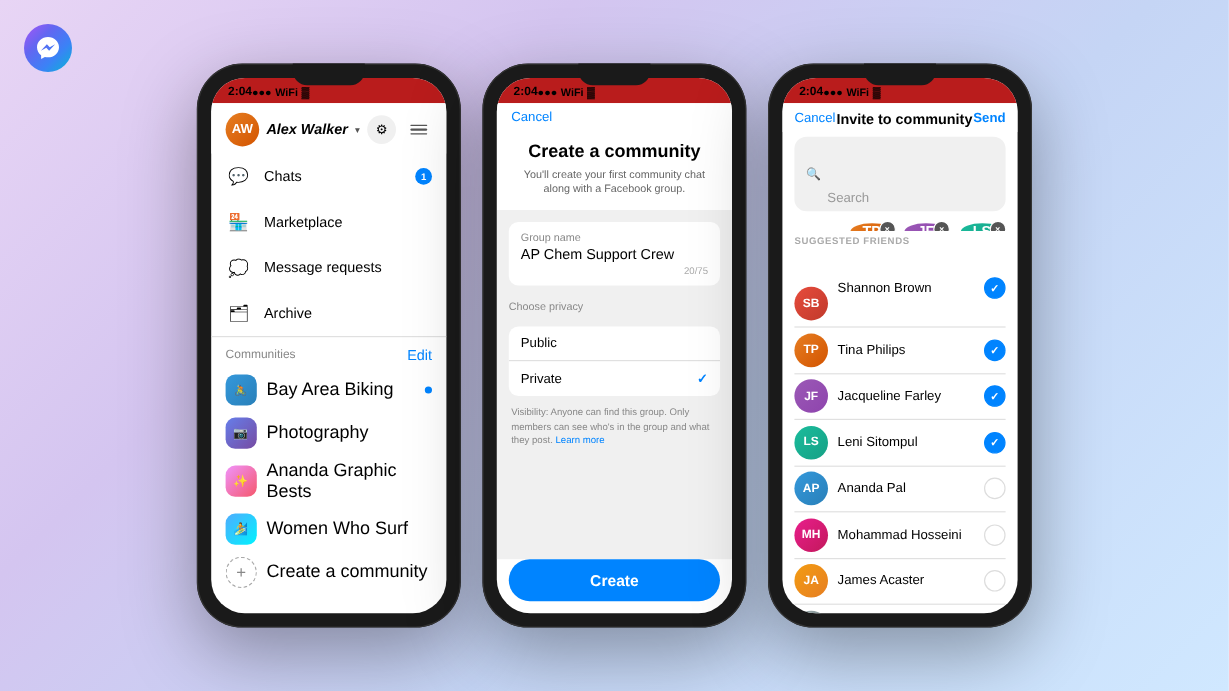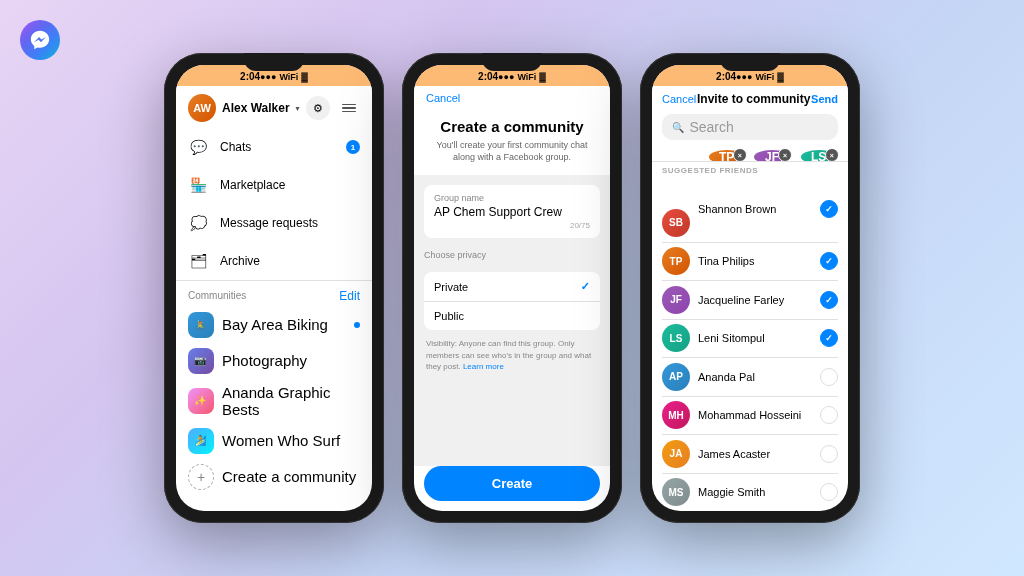--- a/index.html
+++ b/index.html
@@ -49,24 +49,24 @@
       border-radius: 28px;
       overflow: hidden;
       position: relative;
       display: flex;
       flex-direction: column;
     }
 
     
     .status-bar {
       display: flex;
-      justify-content: center;
+      justify-content: flex-start;
       align-items: center;
       padding: 6px 14px 4px;
-      background: #fdba74;
+      background: #b91c1c;
       font-size: 9px;
       font-weight: 600;
       flex-shrink: 0;
     }
 
     .status-time { font-size: 10px; font-weight: 700; color: #000; }
     .status-icons { display: flex; gap: 3px; align-items: center; }
 
     
     .notch {
@@ -105,20 +105,21 @@
       justify-content: center;
       font-size: 11px;
       color: white;
       font-weight: 600;
     }
 
     .p1-username {
       font-size: 12px;
       font-weight: 700;
       color: #000;
+      font-style: italic;
     }
 
     .p1-chevron { font-size: 8px; color: #555; }
 
     .p1-header-icons { display: flex; gap: 8px; align-items: center; }
 
     .icon-circle {
       width: 24px;
       height: 24px;
       border-radius: 50%;
@@ -384,21 +385,21 @@
       margin: 4px 10px;
       background: #f0f0f0;
       border-radius: 10px;
       padding: 5px 10px;
       display: flex;
       align-items: center;
       gap: 5px;
     }
 
     .p3-search-icon { font-size: 10px; color: #999; }
-    .p3-search-placeholder { font-size: 14px; color: #999; }
+    .p3-search-placeholder { font-size: 11px; color: #999; margin-top: 40px; }
 
     .p3-selected-friends {
       display: flex;
       gap: 8px;
       padding: 6px 10px;
       overflow-x: auto;
     }
 
     .p3-selected-friend {
       display: flex;
@@ -655,25 +656,25 @@
           <div class="p2-input-value">AP Chem Support Crew</div>
           <div class="p2-char-count">20/75</div>
         </div>
 
         <div>
           <div class="p2-field-label" style="padding:4px 0 2px;">Choose privacy</div>
         </div>
 
         <div class="p2-privacy-block">
           <div class="p2-privacy-option">
+            <span>Public</span>
+          </div>
+          <div class="p2-privacy-option">
             <span>Private</span>
             <span class="p2-checkmark">✓</span>
-          </div>
-          <div class="p2-privacy-option">
-            <span>Public</span>
           </div>
         </div>
 
         <div class="p2-visibility-text">
           <span>Visibility: Anyone can find this group. Only members can see who's in the group and what they post.</span>
           <span class="p2-link">Learn more</span>
         </div>
       </div>
 
       <button class="p2-create-btn">Create</button>

